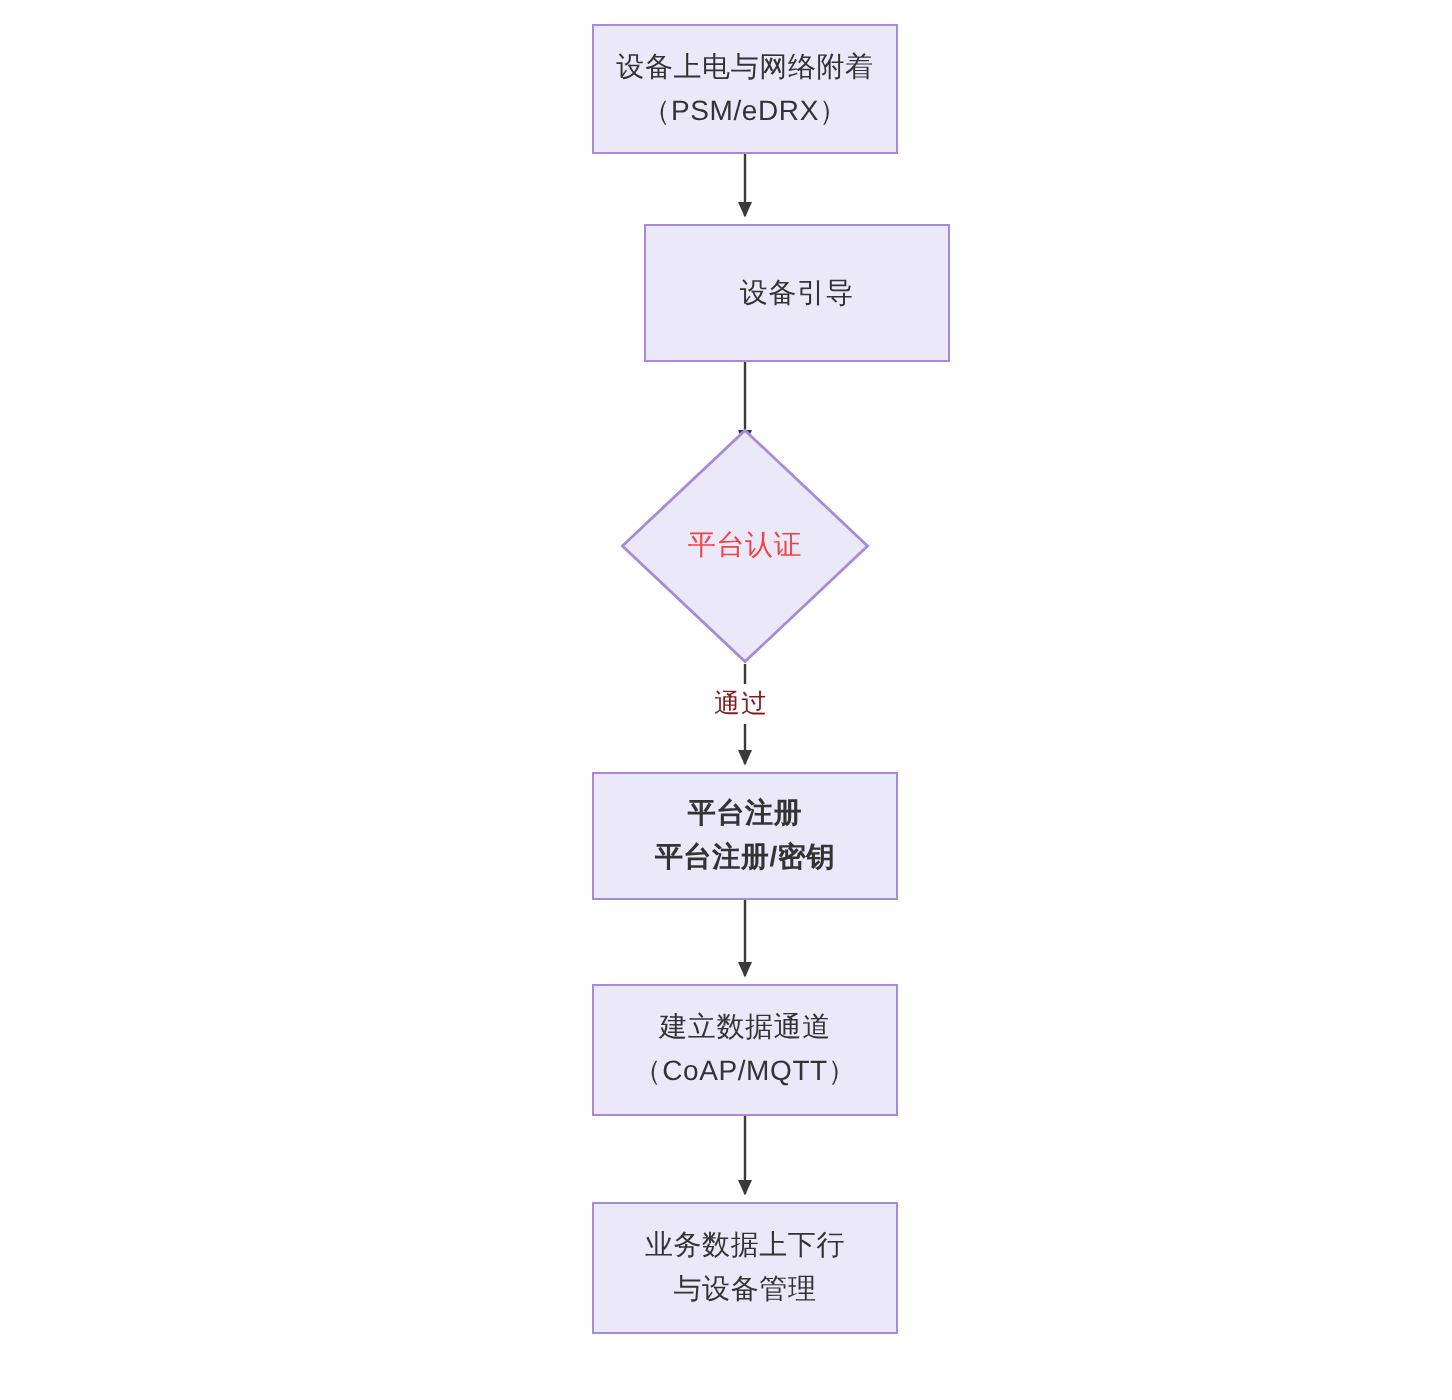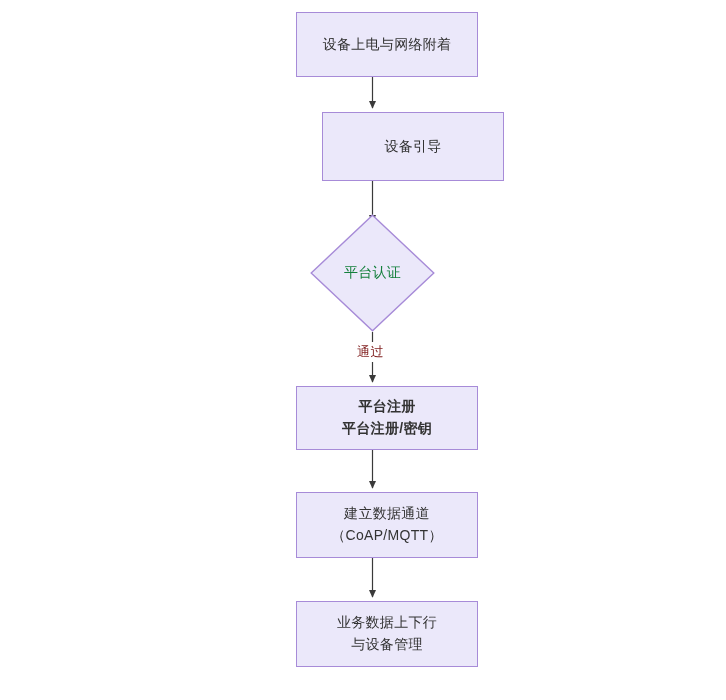--- a/index.html
+++ b/index.html
@@ -31,21 +31,21 @@
     text-align: center;
     color: #333333;
     font-size: 14px;
     line-height: 1.55;
     letter-spacing: 0.3px;
   }
   .node-box {
     background: #ebe8fa;
     border: 1.4px solid #a78bd8;
     left: 296px;
-    width: 182px;
+    width: 153px;
   }
   .node-line {
     display: block;
     white-space: nowrap;
   }
   .diamond-wrap {
     position: absolute;
     left: 310px;
     top: 214px;
     width: 125px;
@@ -60,21 +60,21 @@
   }
   .diamond-label {
     position: absolute;
     left: 0;
     top: 0;
     width: 125px;
     height: 118px;
     display: flex;
     align-items: center;
     justify-content: center;
-    color: #15803d;
+    color: #ef4444;
     font-size: 14px;
     letter-spacing: 0.3px;
     pointer-events: none;
   }
   .edge-label {
     position: absolute;
     background: #ffffff;
     color: #7f1d1d;
     font-size: 13px;
     padding: 1px 3px;
@@ -114,20 +114,21 @@
     <g>
       <line x1="372.5" y1="450" x2="372.5" y2="488" stroke="#3a3a3a" stroke-width="1.2" marker-end="url(#arrowhead)"></line>
     </g>
     <g>
       <line x1="372.5" y1="558" x2="372.5" y2="597" stroke="#3a3a3a" stroke-width="1.2" marker-end="url(#arrowhead)"></line>
     </g>
   </svg>
 
   <div class="node node-box" style="top:12px; height:65px;">
     <span class="node-line">设备上电与网络附着</span>
+    <span class="node-line">（PSM/eDRX）</span>
   </div>
 
   <div class="node node-box" style="top:112px; height:69px;margin-left:26px;">
     <span class="node-line">设备引导</span>
   </div>
 
   <div class="diamond-wrap">
     <svg class="diamond-shape" viewBox="0 0 125 118" preserveAspectRatio="none">
       <polygon points="62.5,1.2 123.8,59 62.5,116.8 1.2,59" fill="#ebe8fa" stroke="#a78bd8" stroke-width="1.4"></polygon>
     </svg>

